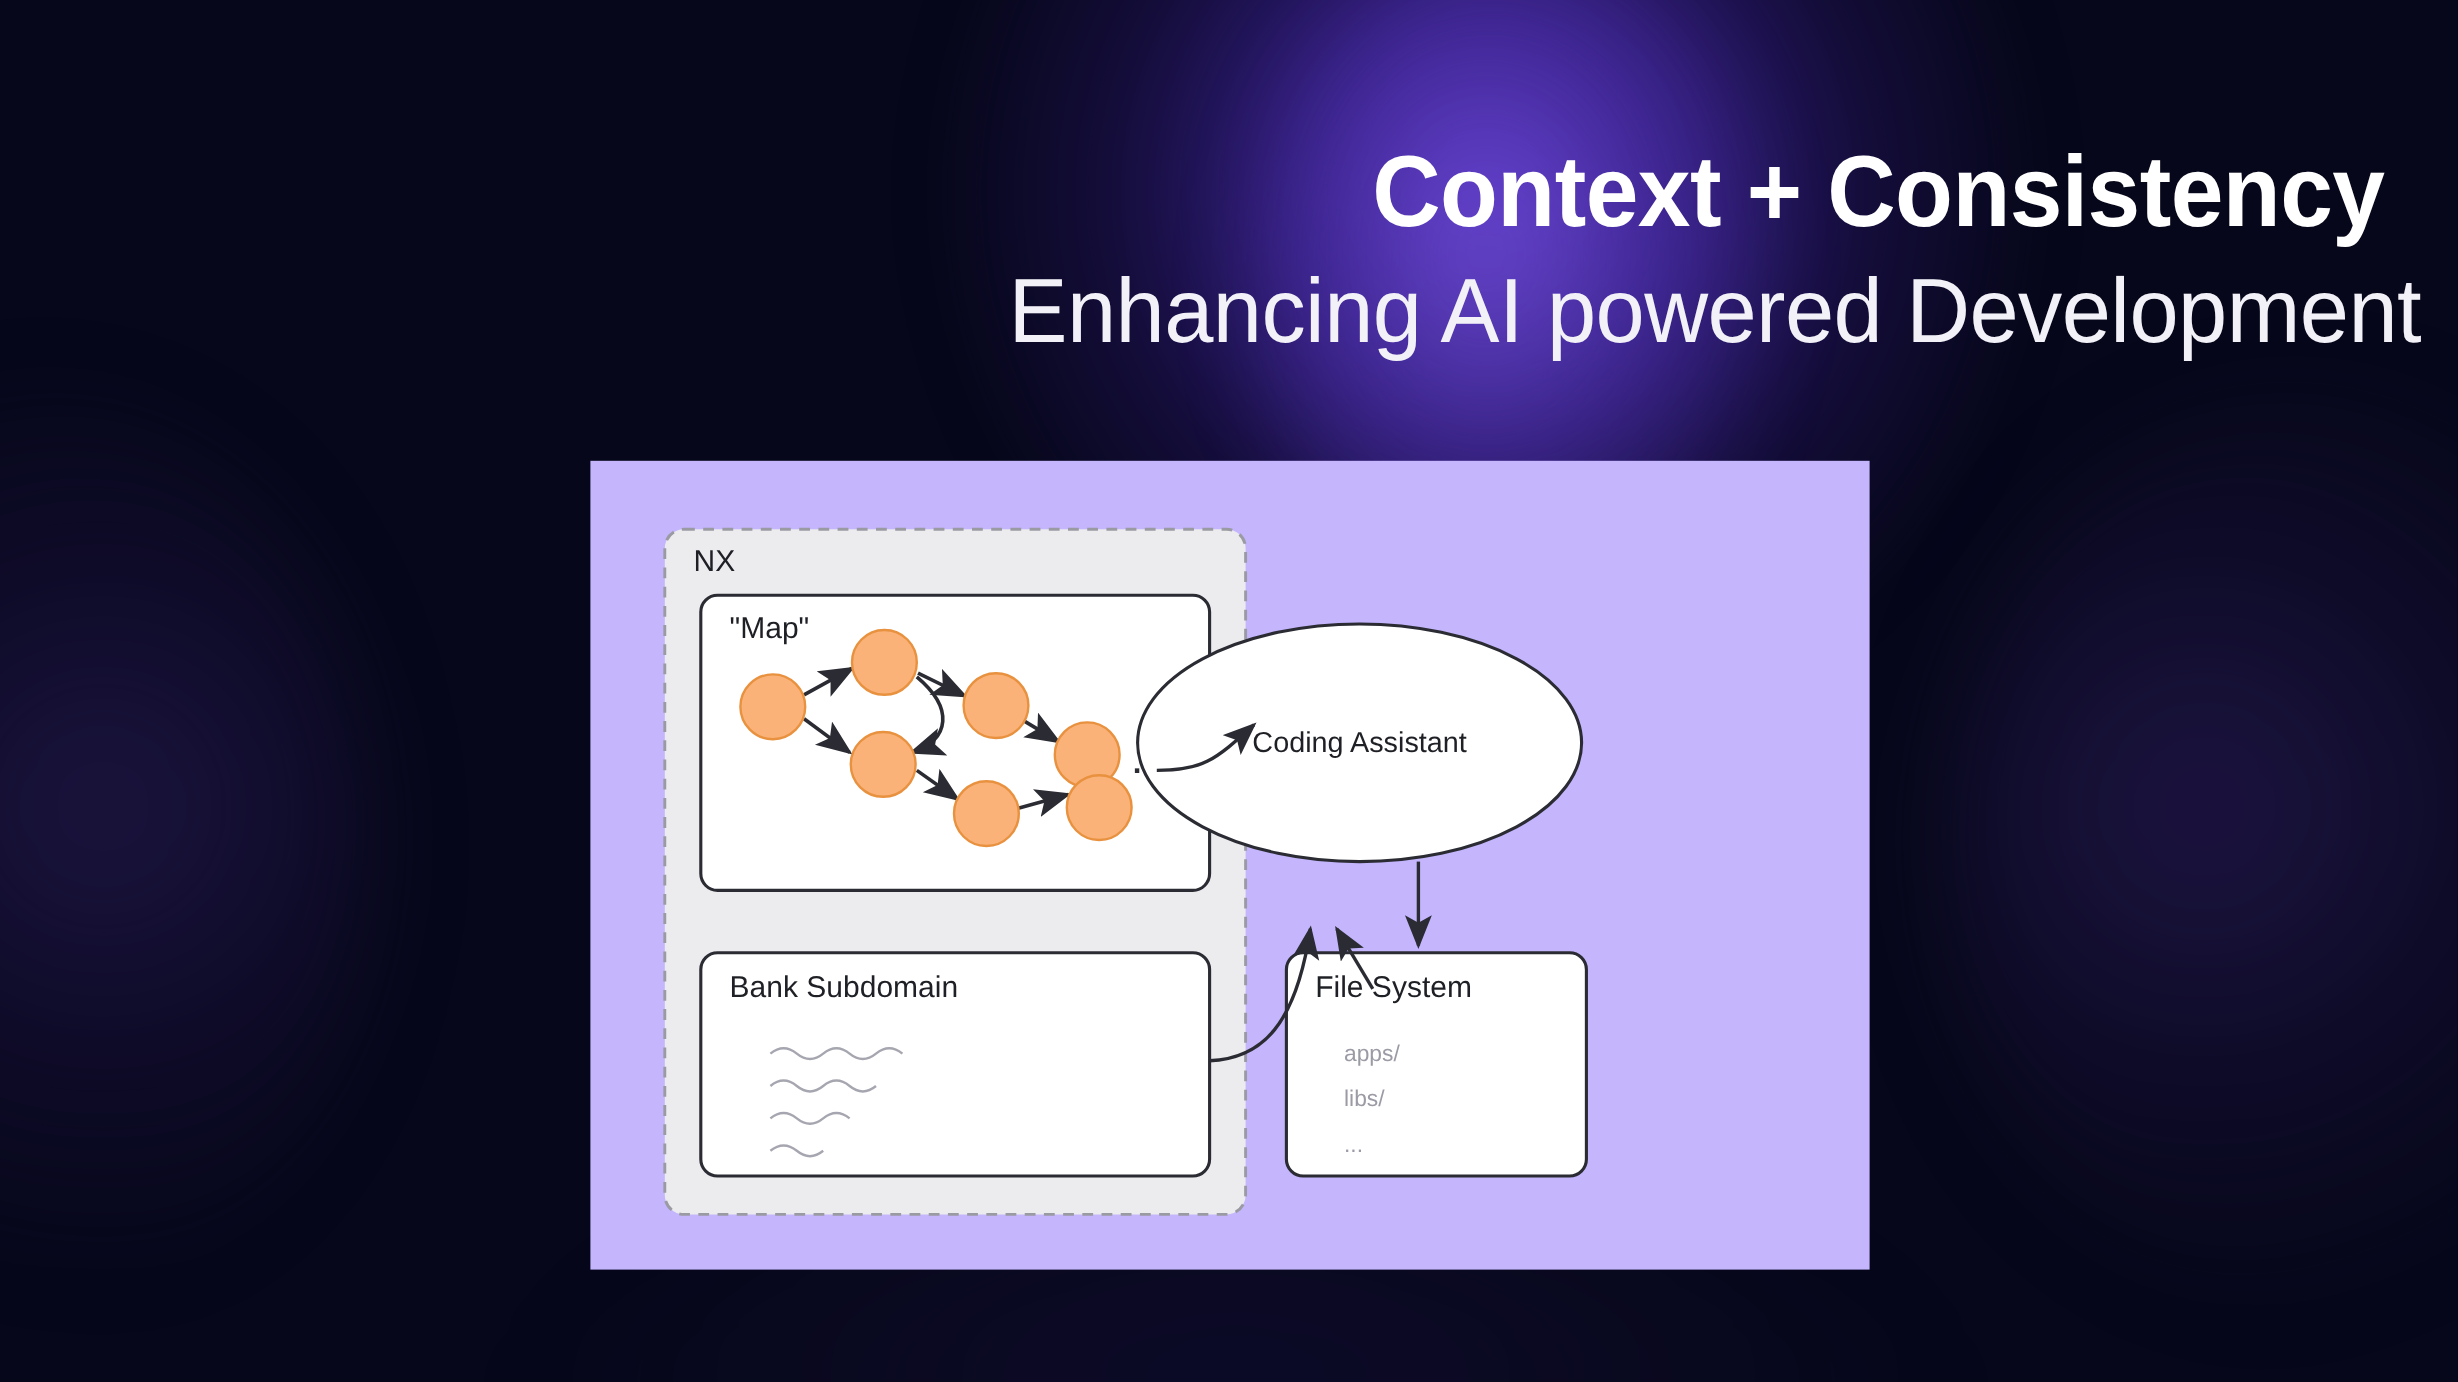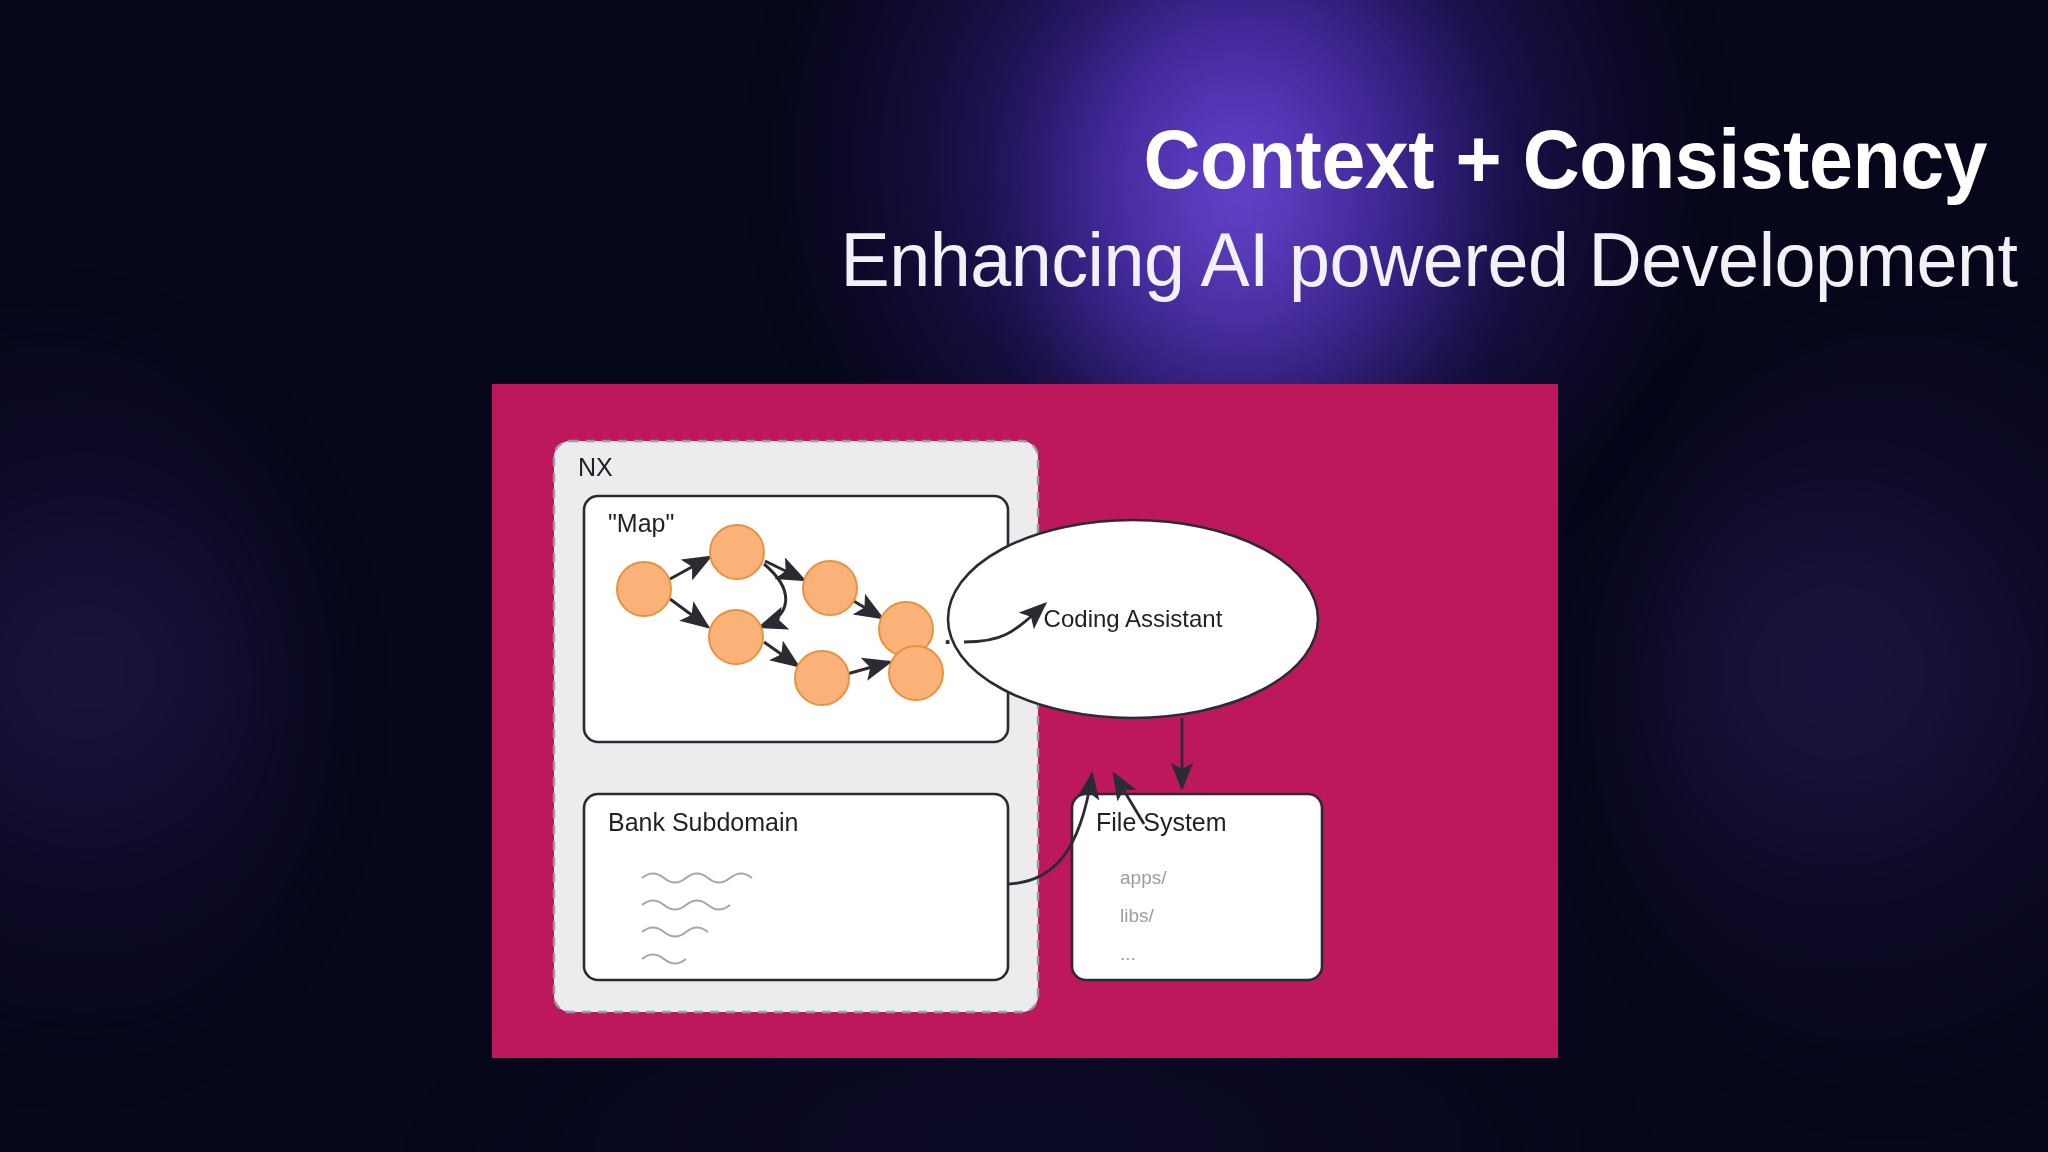--- a/index.html
+++ b/index.html
@@ -83,21 +83,21 @@
     margin-top:16px;
     letter-spacing:-0.5px;
     transform:scaleX(0.97);
   }
 
   
   #diagram-panel {
     position:absolute;
     left:492px; top:384px;
     width:1066px; height:674px;
-    background:#be185d;
+    background:#c4b5fd;
     z-index:4;
   }
   #diagram-svg { display:block; width:1066px; height:674px; }
 
   .dg-text { font-family:"Liberation Sans", sans-serif; fill:#1f2025; }
   .dg-label-lg { font-size:25px; }
   .dg-label-md { font-size:24px; }
   .dg-sub { font-size:19px; fill:#9b9ba5; }
   .dg-dots { font-size:26px; font-weight:700; fill:#2b2c33; letter-spacing:2px; }
 </style>

